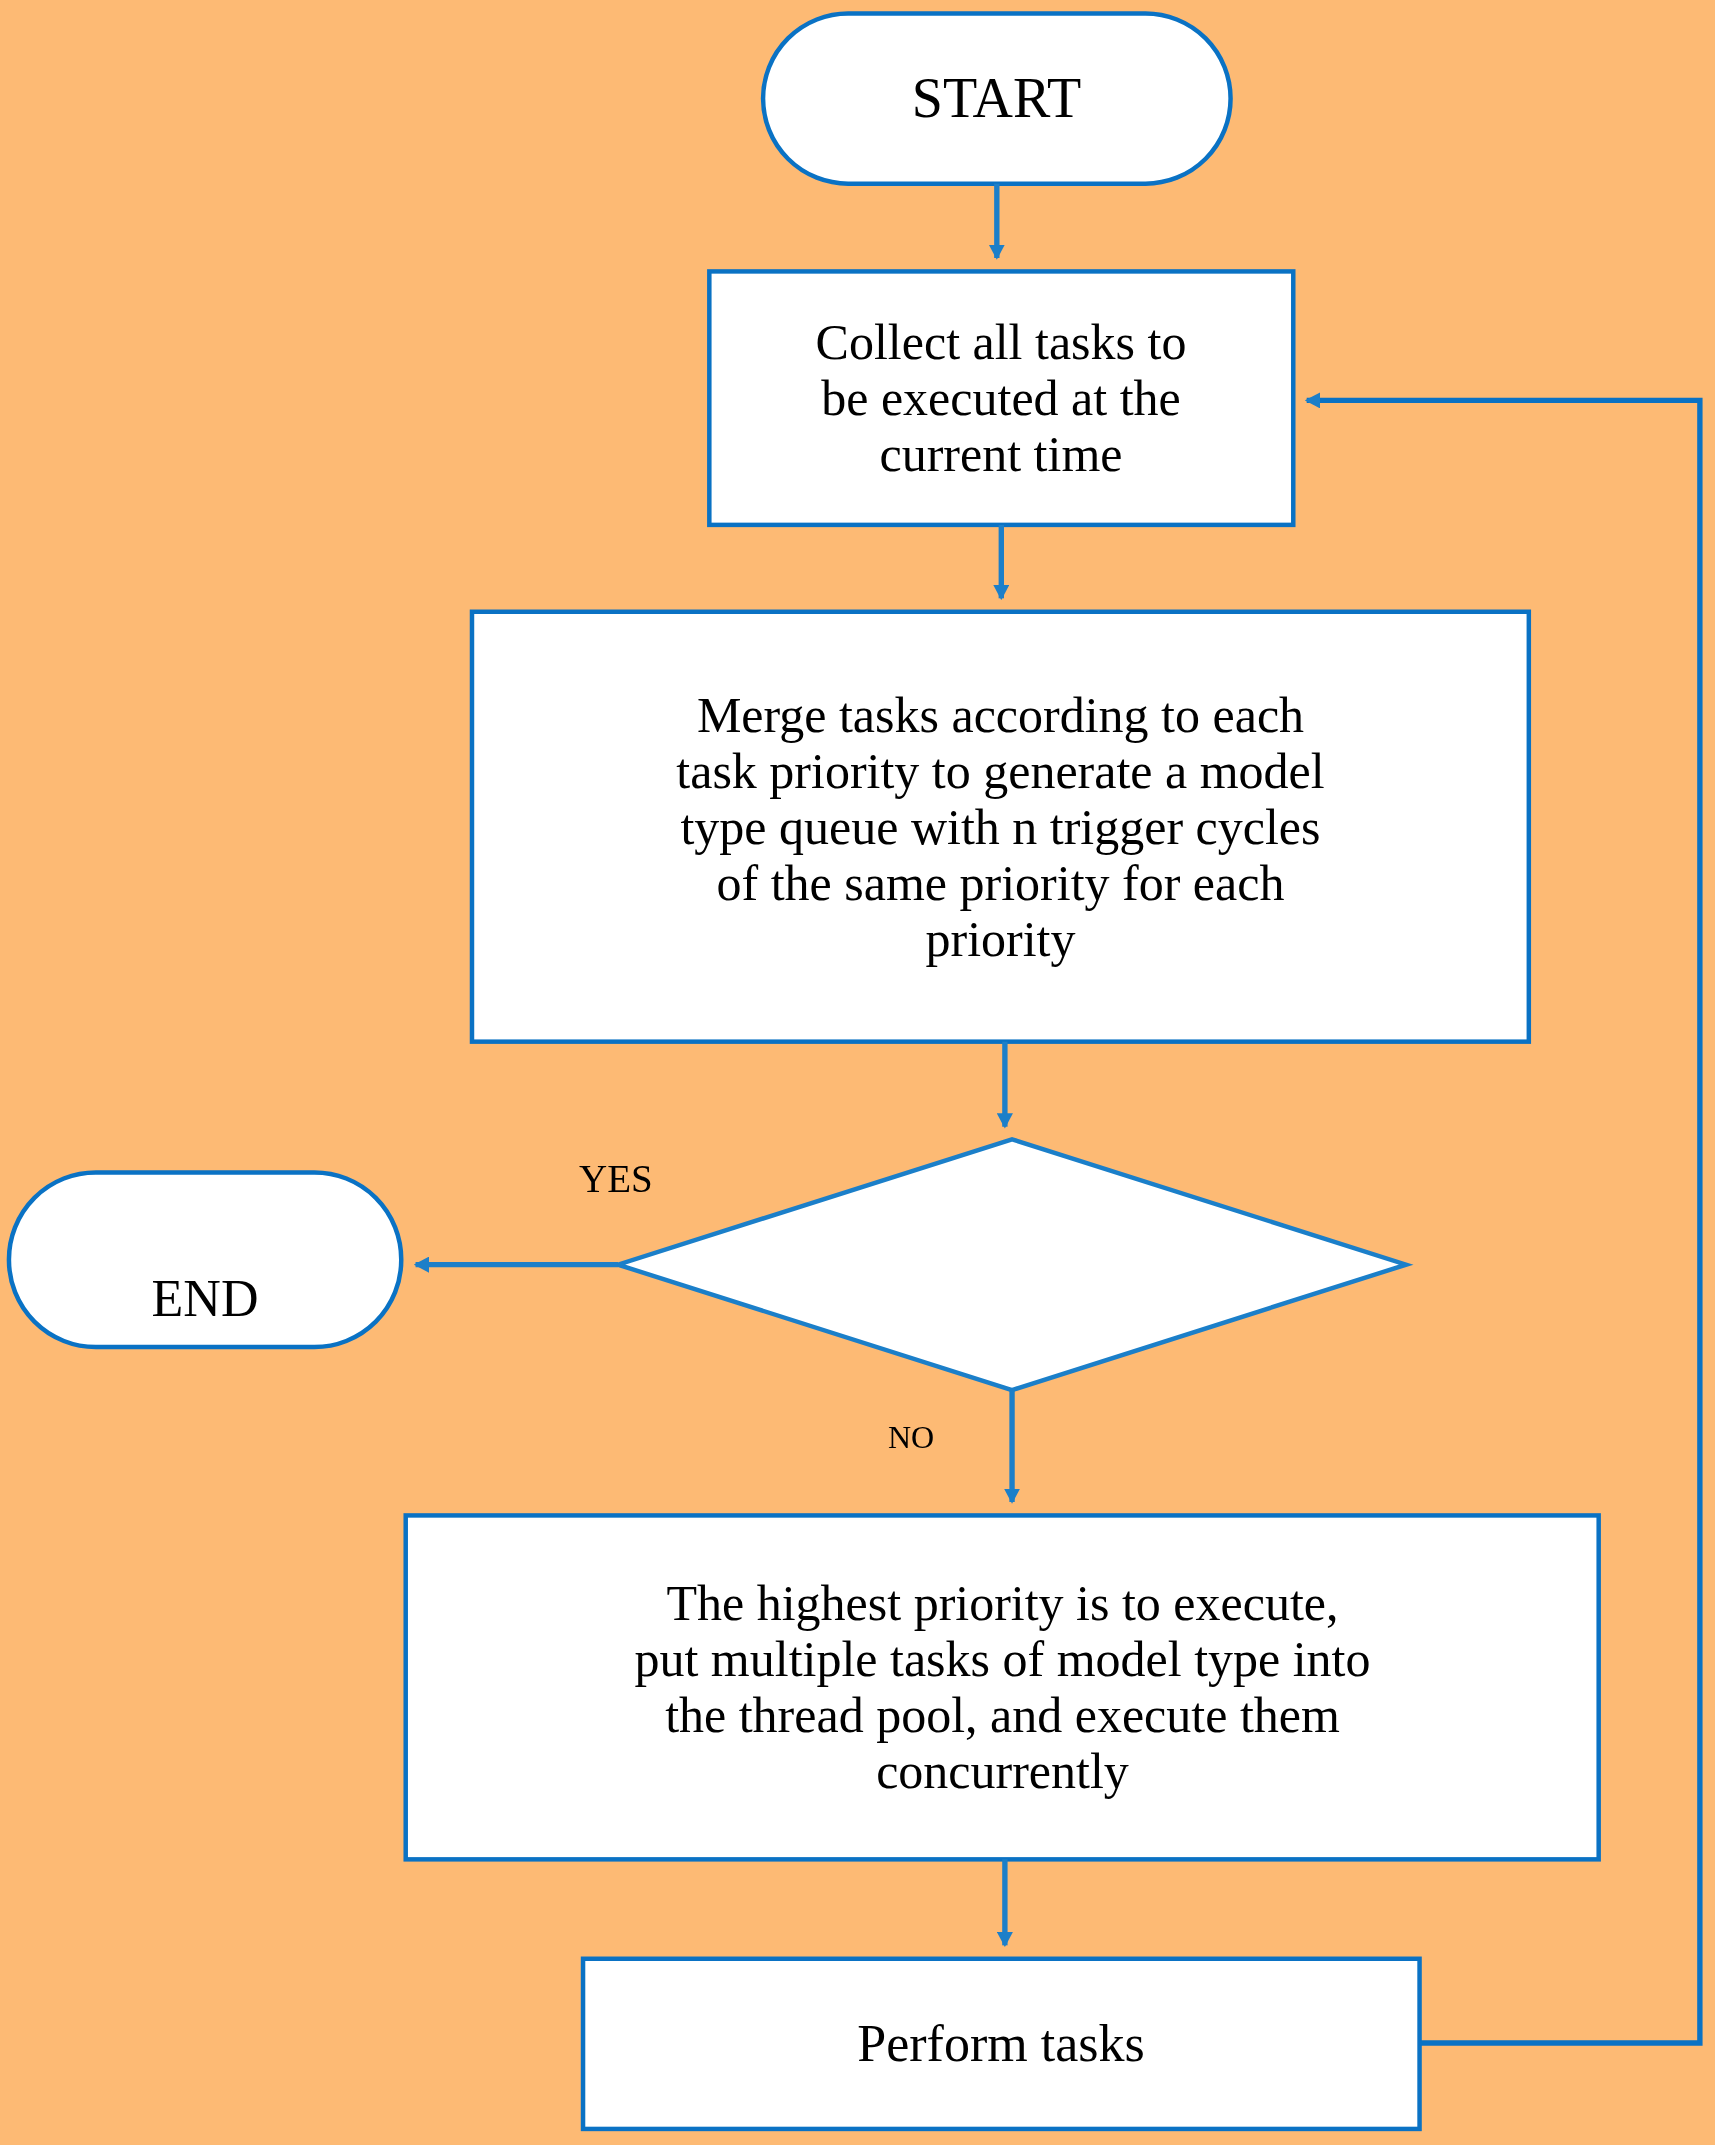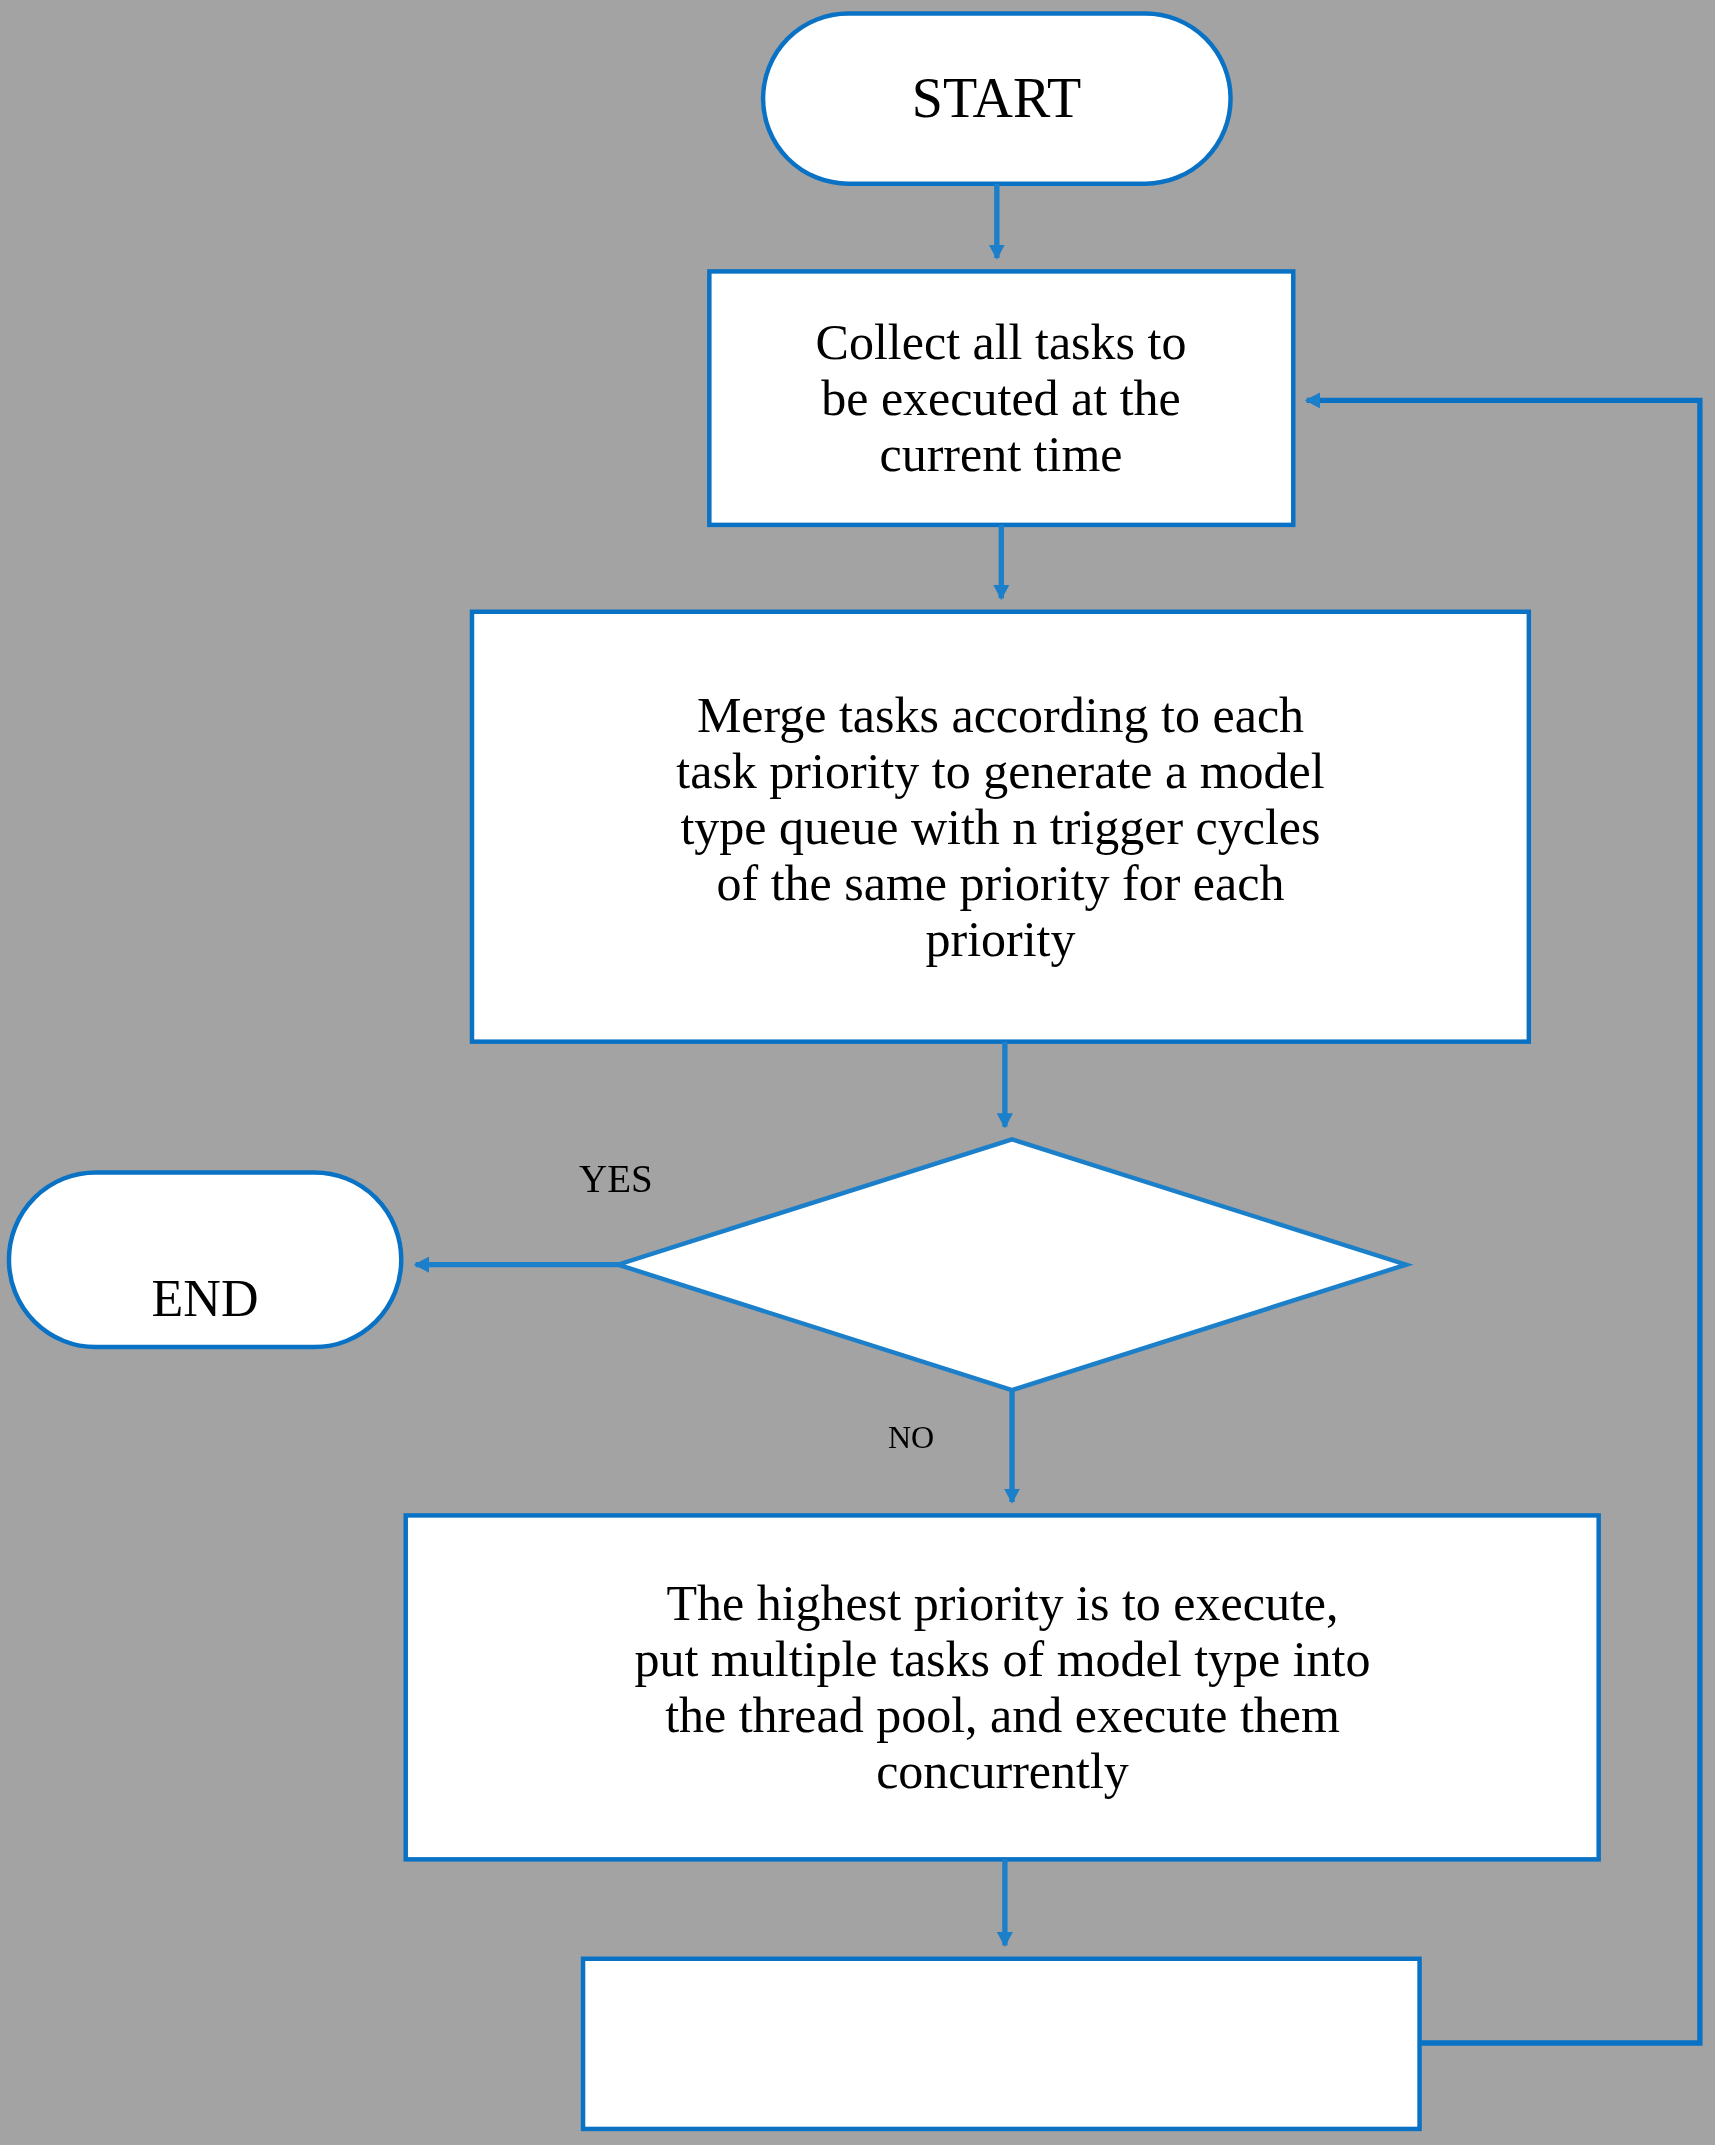--- a/index.html
+++ b/index.html
@@ -8,21 +8,21 @@
     padding: 0;
     background: #ffffff;
   }
   body {
     font-family: "Liberation Serif", "DejaVu Serif", serif;
   }
   #canvas {
     position: relative;
     width: 1716px;
     height: 2146px;
-    background: #a3a3a3;
+    background: #fdba74;
     overflow: hidden;
   }
   #flow-svg {
     position: absolute;
     left: 0;
     top: 0;
     width: 1716px;
     height: 2146px;
   }
   .node-shape {
@@ -104,19 +104,20 @@
 current time</div>
 
 
   <div class="node-label" style="left:9px; top:1172px; width:392px; height:175px; font-size:52px;margin-top:40px;">END</div>
 
   <div class="node-label" style="left:406px; top:1515px; width:1193px; height:344px; font-size:50px;">The highest priority is to execute,
 put multiple tasks of model type into
 the thread pool, and execute them
 concurrently</div>
 
+  <div class="node-label" style="left:583px; top:1959px; width:836px; height:170px; font-size:52px;">Perform tasks</div>
 
   <div class="edge-label" style="left:579px; top:1156px; font-size:39px;">YES</div>
 
   <div class="edge-label" style="left:864px; top:1419px; font-size:32px;margin-left:24px;">NO</div>
 
 </div>
 
 
 </body></html>

